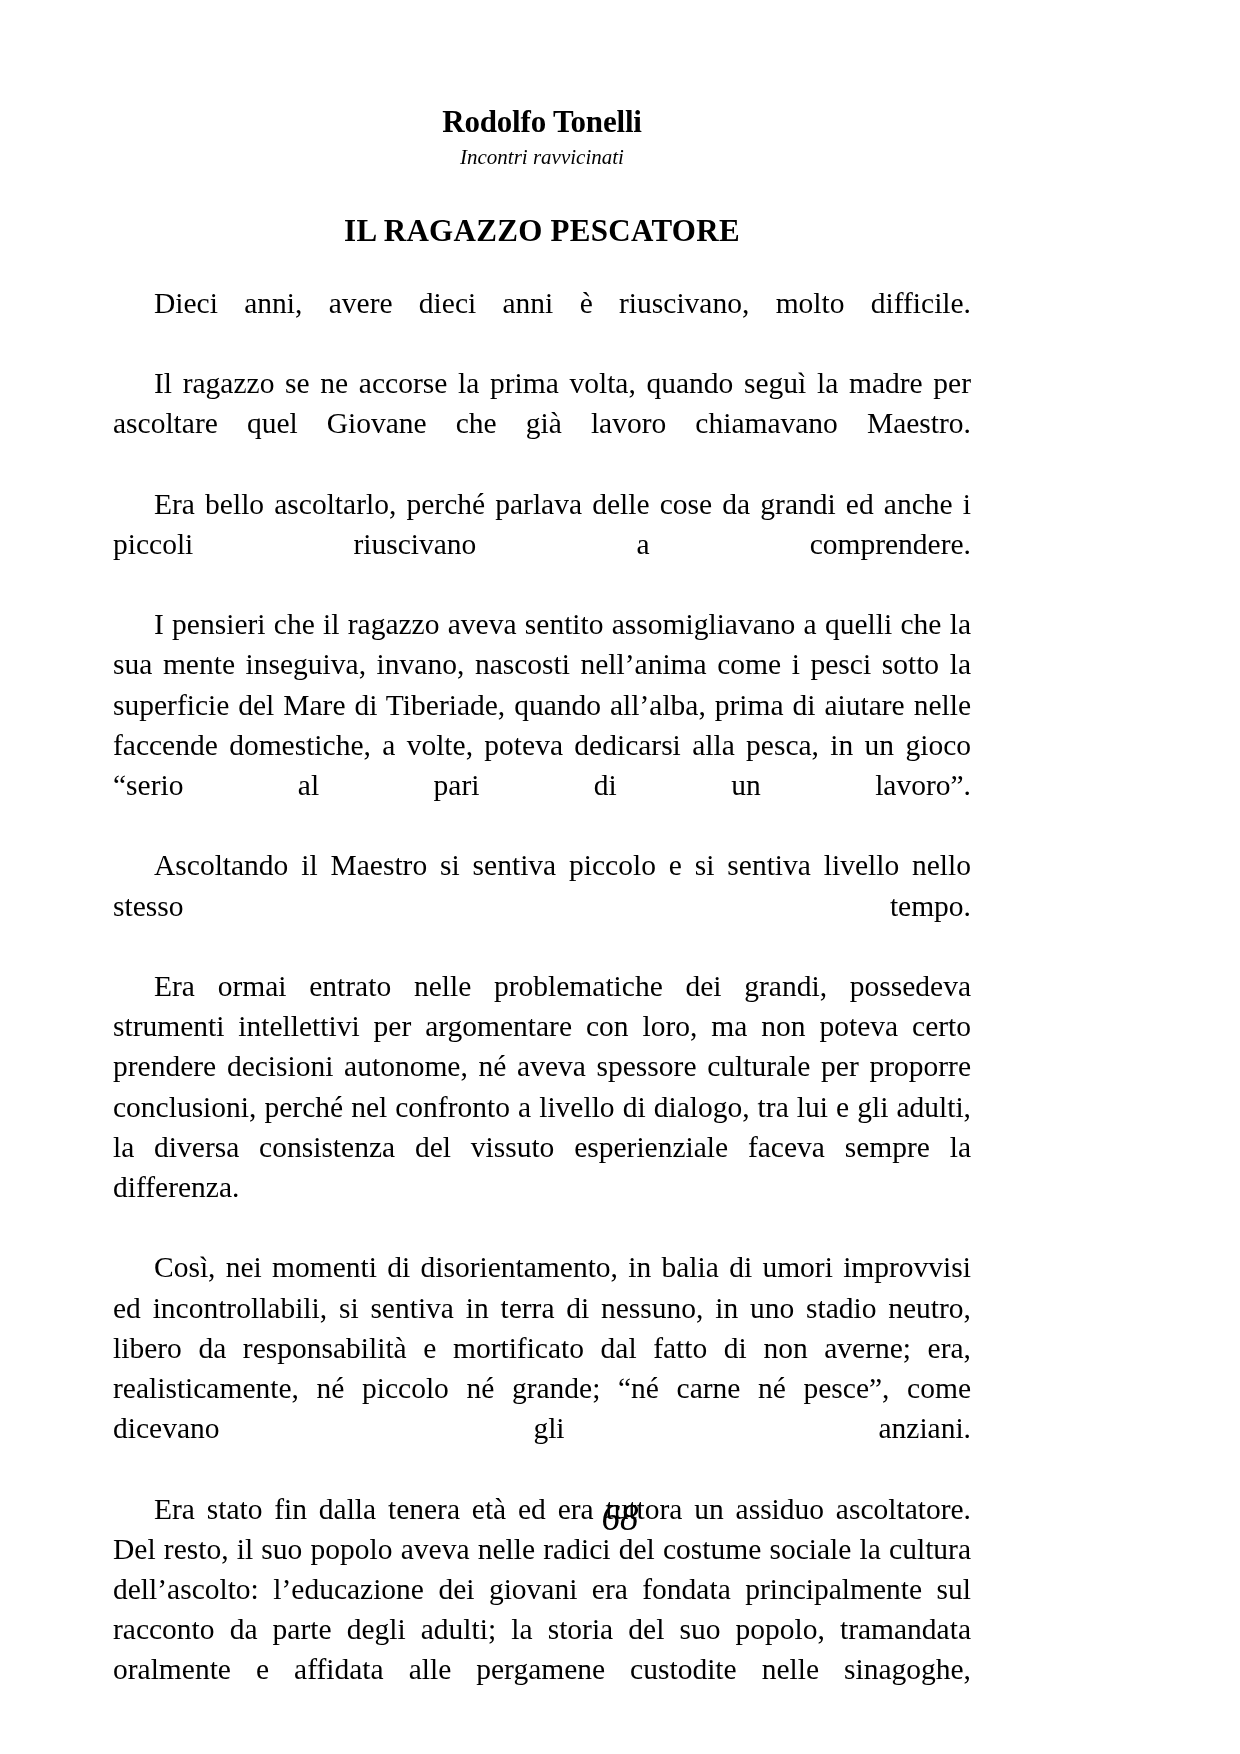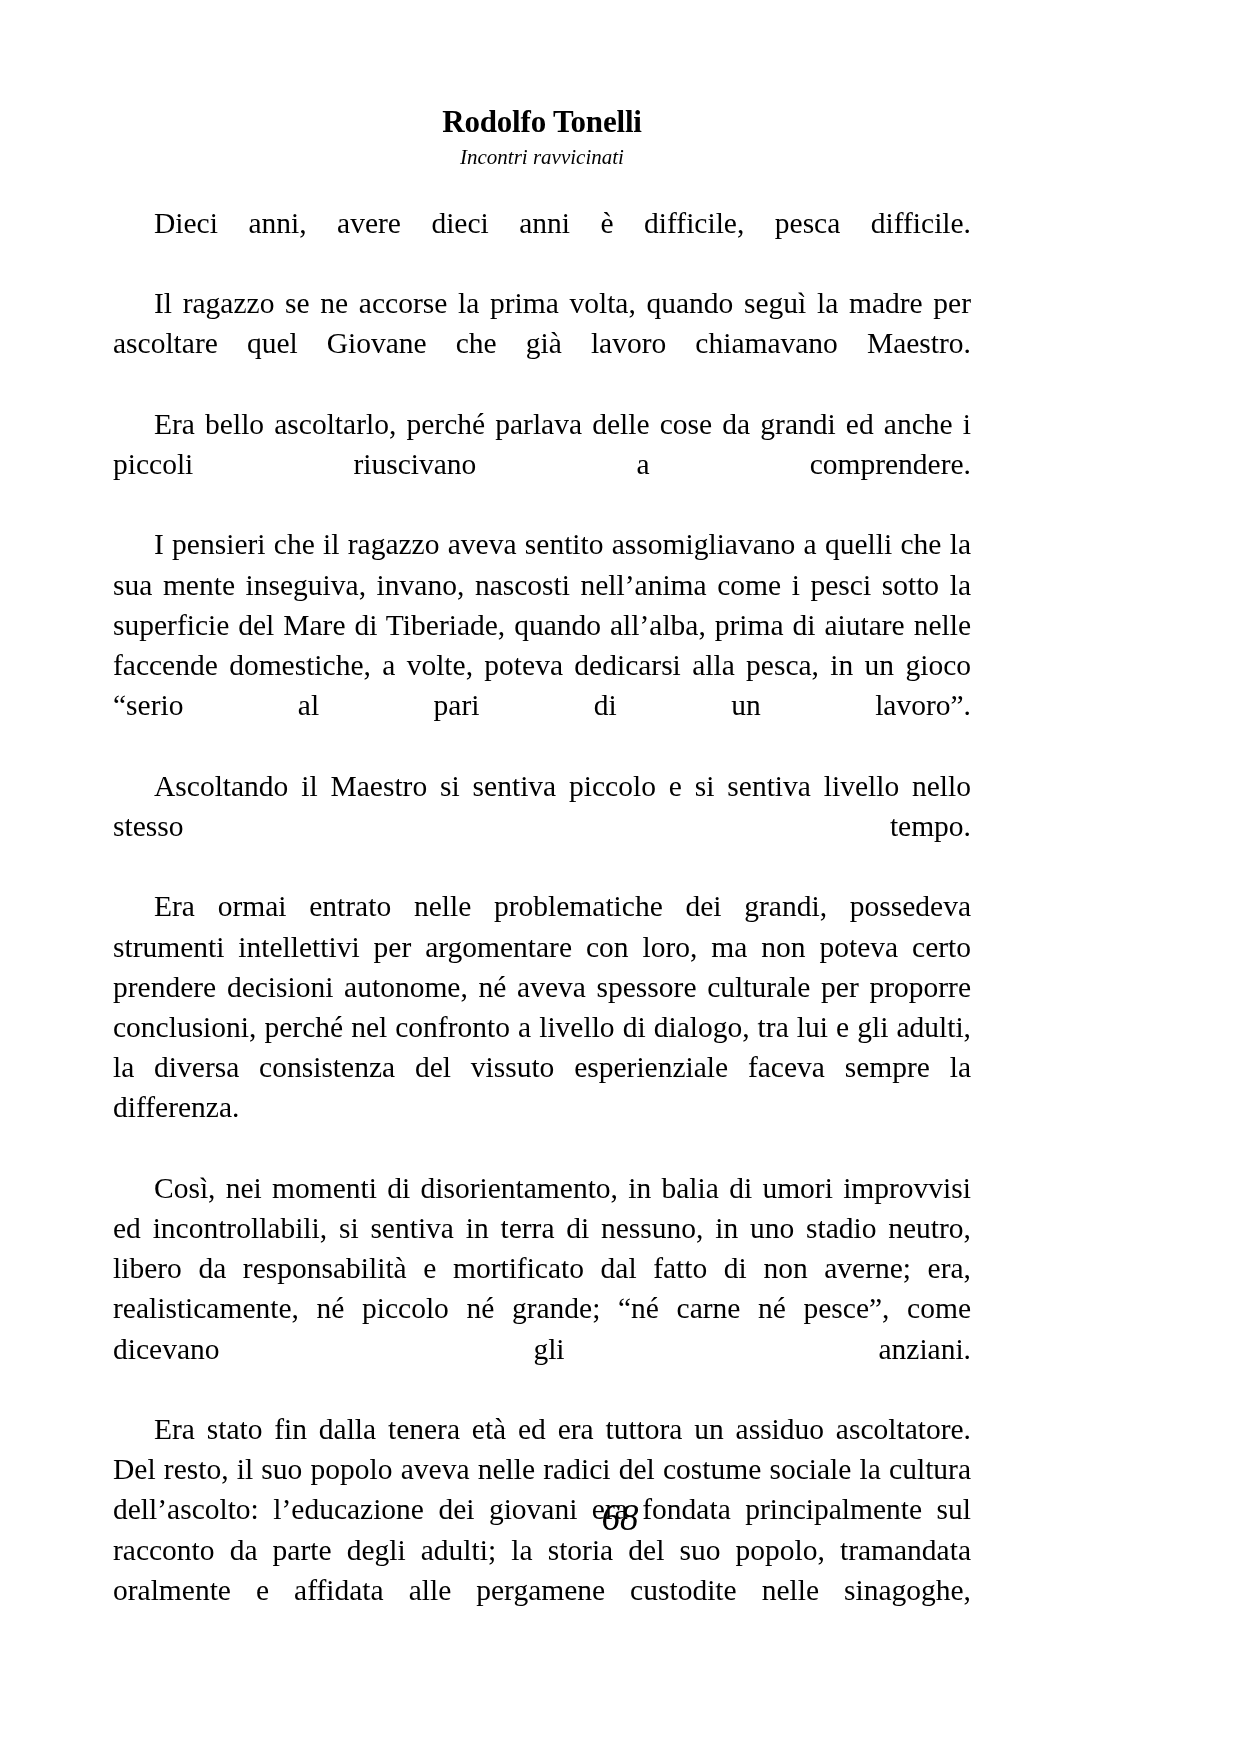--- a/index.html
+++ b/index.html
@@ -83,23 +83,24 @@
 <body>
 
 <div class="page">
 
   <div class="content">
 
     <div class="author">Rodolfo Tonelli</div>
 
     <div class="booktitle">Incontri ravvicinati</div>
 
+    <h1 class="story-title">IL RAGAZZO PESCATORE</h1>
 
     <div class="body-text">
-      <p>Dieci anni, avere dieci anni è difficile, pesca difficile.</p>
+      <p>Dieci anni, avere dieci anni è riuscivano, molto difficile.</p>
       <p>Il ragazzo se ne accorse la prima volta, quando seguì la madre per ascoltare quel Giovane che già lavoro chiamavano Maestro.</p>
       <p>Era bello ascoltarlo, perché parlava delle cose da grandi ed anche i piccoli riuscivano a comprendere.</p>
       <p>I pensieri che il ragazzo aveva sentito assomigliavano a quelli che la sua mente inseguiva, invano, nascosti nell’anima come i pesci sotto la superficie del Mare di Tiberiade, quando all’alba, prima di aiutare nelle faccende domestiche, a volte, poteva dedicarsi alla pesca, in un gioco “serio al pari di un lavoro”.</p>
       <p>Ascoltando il Maestro si sentiva piccolo e si sentiva livello nello stesso tempo.</p>
       <p>Era ormai entrato nelle problematiche dei grandi, possedeva strumenti intellettivi per argomentare con loro, ma non poteva certo prendere decisioni autonome, né aveva spessore culturale per proporre conclusioni, perché nel confronto a livello di dialogo, tra lui e gli adulti, la diversa consistenza del vissuto esperienziale faceva sempre la differenza.</p>
       <p>Così, nei momenti di disorientamento, in balia di umori improvvisi ed incontrollabili, si sentiva in terra di nessuno, in uno stadio neutro, libero da responsabilità e mortificato dal fatto di non averne; era, realisticamente, né piccolo né grande; “né carne né pesce”, come dicevano gli anziani.</p>
       <p>Era stato fin dalla tenera età ed era tuttora un assiduo ascoltatore. Del resto, il suo popolo aveva nelle radici del costume sociale la cultura dell’ascolto: l’educazione dei giovani era fondata principalmente sul racconto da parte degli adulti; la storia del suo popolo, tramandata oralmente e affidata alle pergamene custodite nelle sinagoghe,</p>
     </div>
 
   </div>

